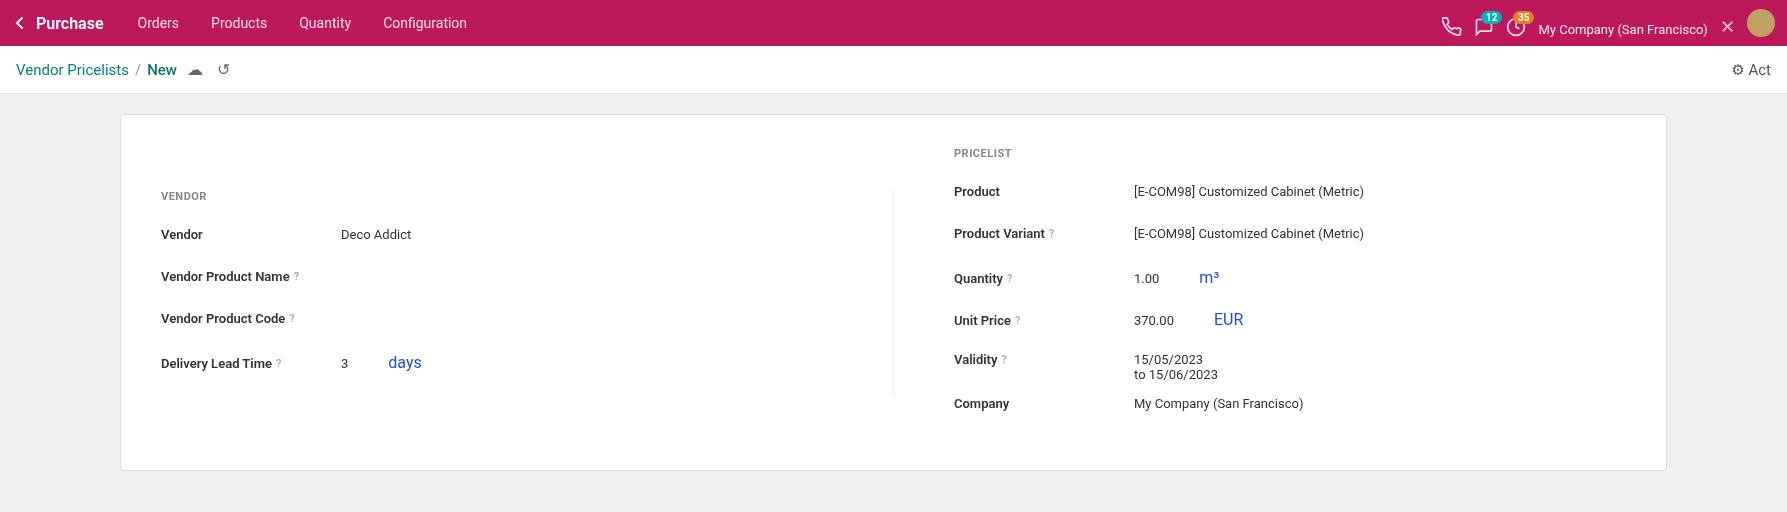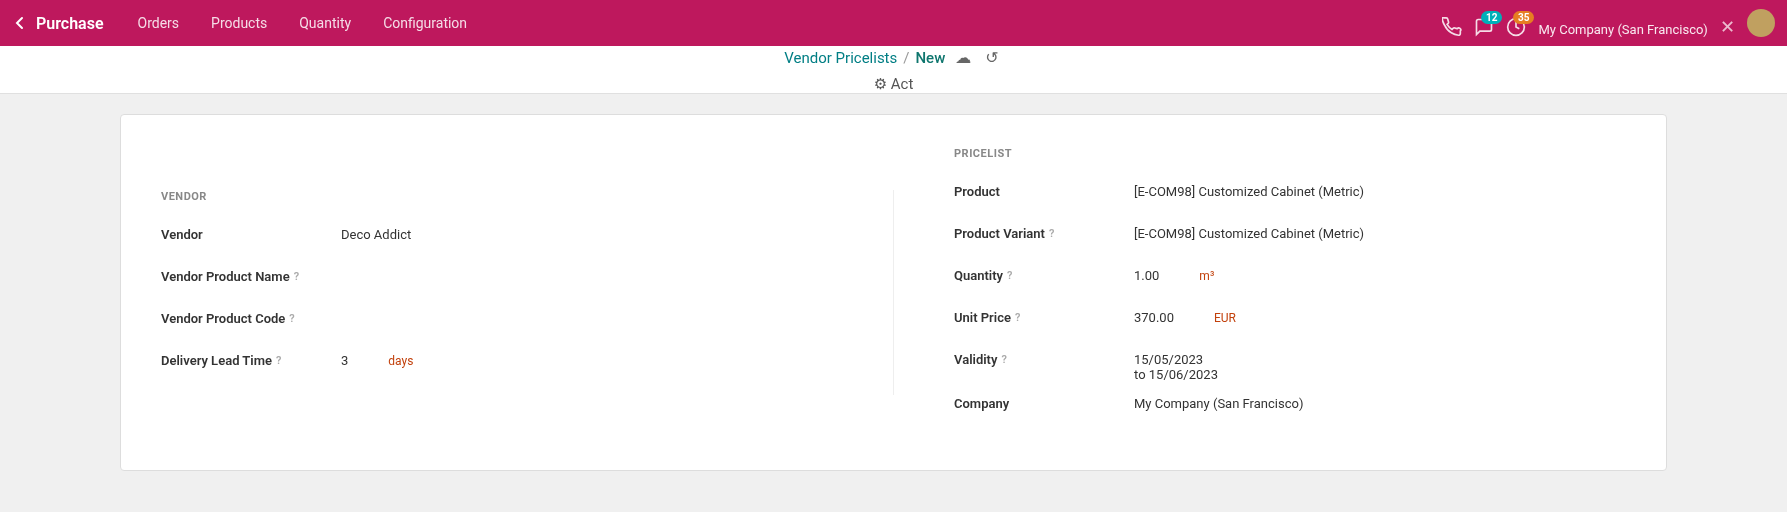--- a/index.html
+++ b/index.html
@@ -85,21 +85,20 @@
 
     
     .breadcrumb-bar {
       background: #fff;
       border-bottom: 1px solid #e0e0e0;
       display: flex;
       align-items: center;
       height: 48px;
       padding: 0 16px;
       justify-content: space-between;
-      flex-direction: column;
     }
     .breadcrumb-left {
       display: flex;
       align-items: center;
       gap: 6px;
     }
     .breadcrumb-link {
       color: #017e84;
       cursor: pointer;
       font-size: 15px;
@@ -194,22 +193,22 @@
       color: #333;
       font-size: 13px;
       flex: 1;
     }
     .field-value-inline {
       display: flex;
       align-items: baseline;
       gap: 40px;
     }
     .field-unit {
-      color: #c2410c;
-      font-size: 12px;
+      color: #1d4ed8;
+      font-size: 16px;
     }
     .field-date-range {
       display: flex;
       align-items: baseline;
       gap: 0;
       flex-direction: column;
     }
   </style>
 </head>
 <body>

